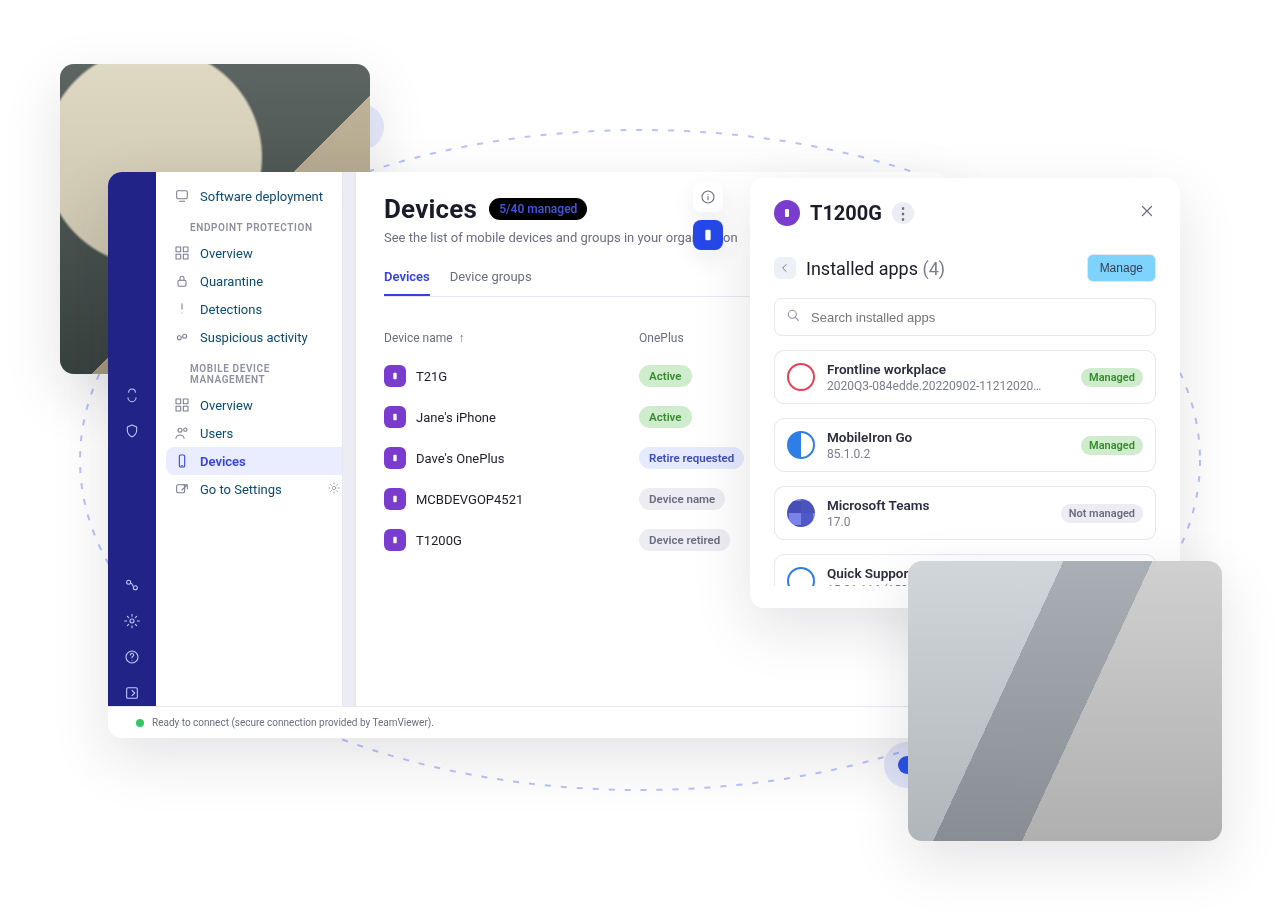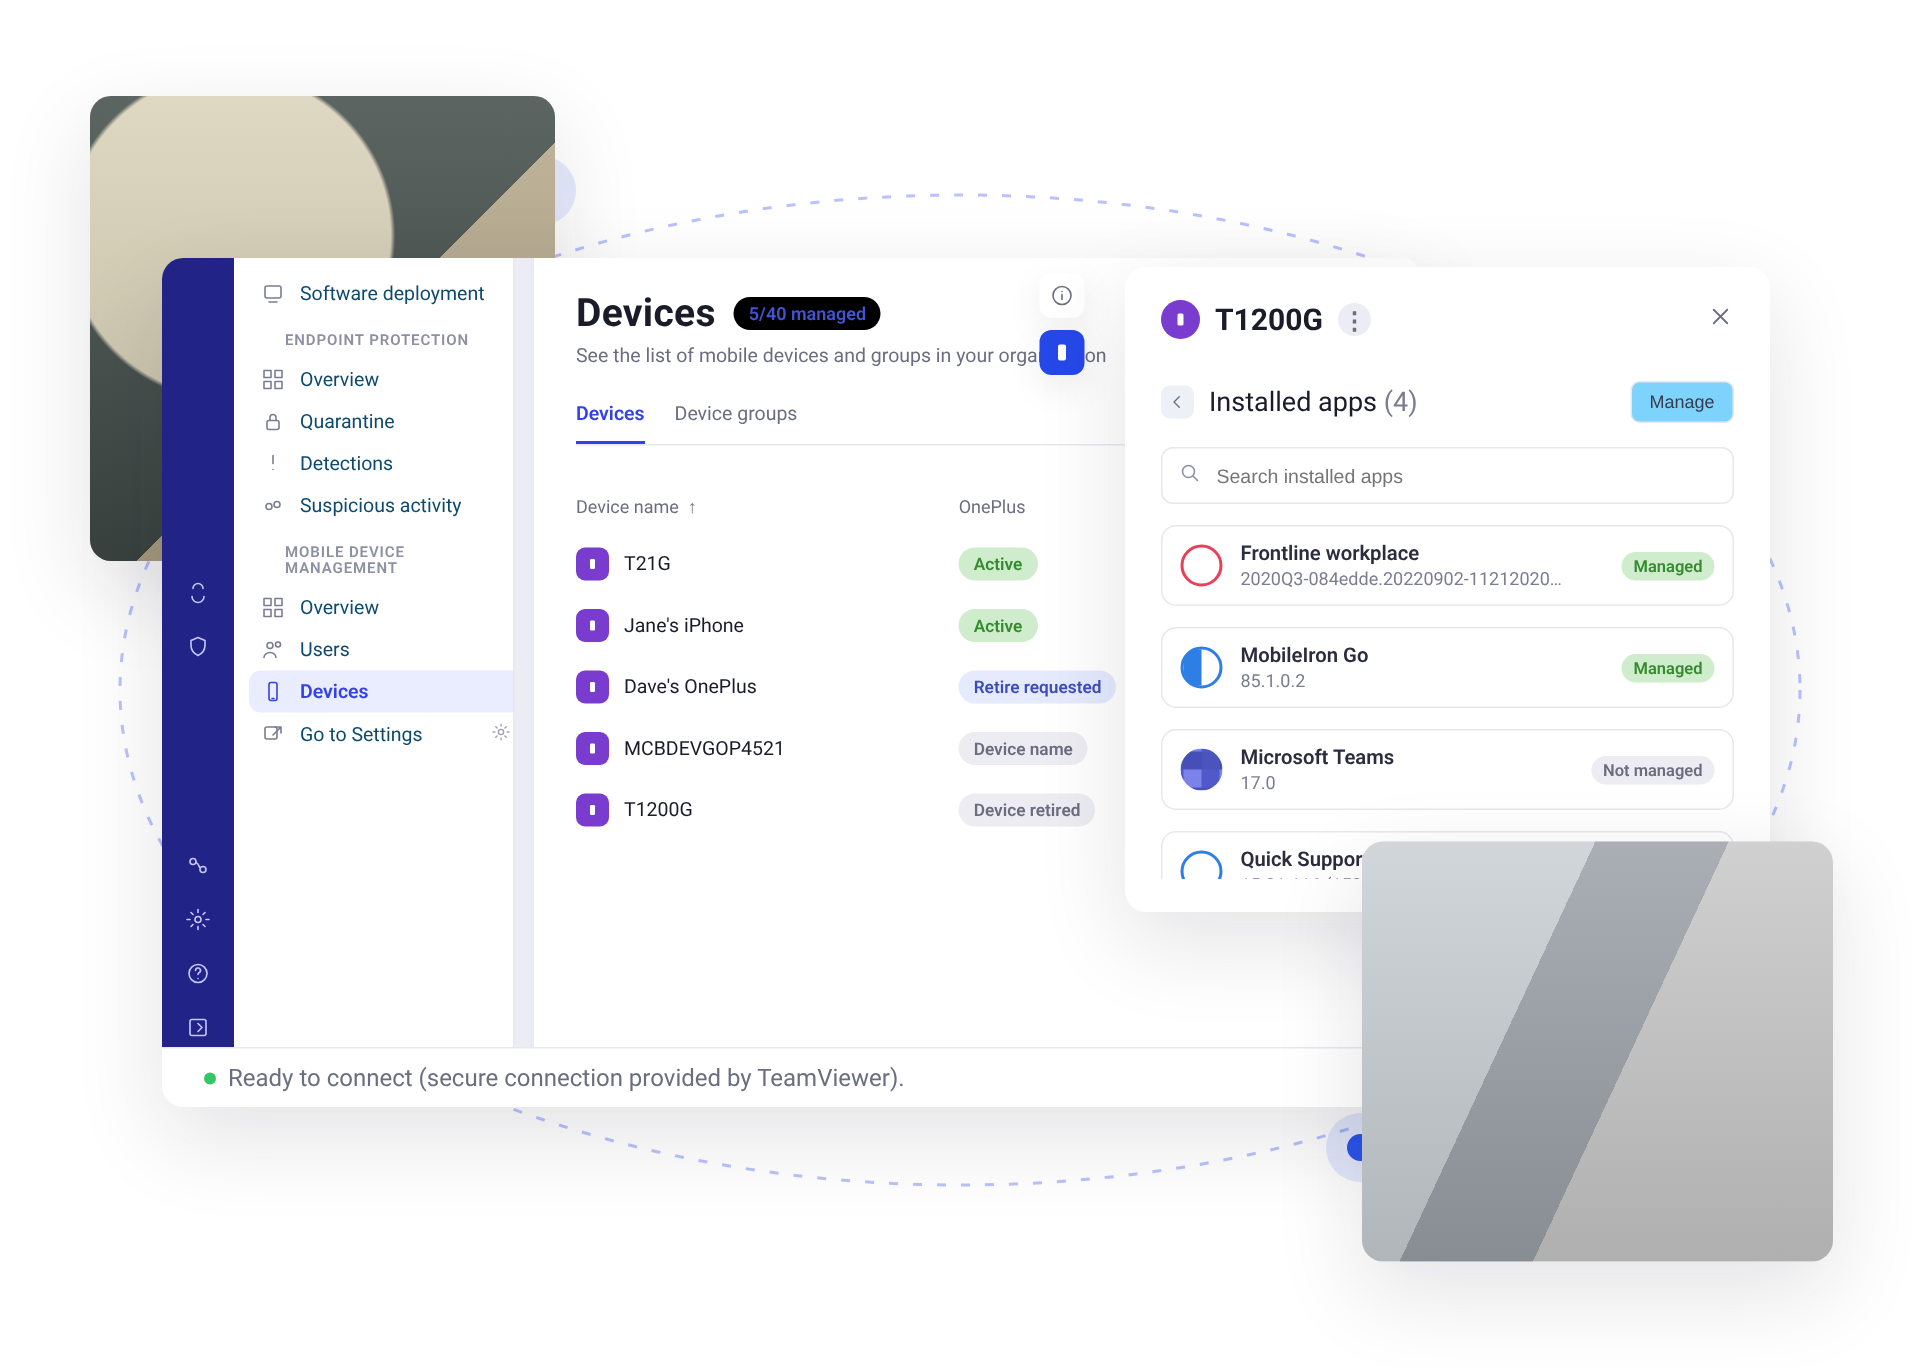--- a/index.html
+++ b/index.html
@@ -81,21 +81,21 @@
   .trow{padding:9px 0;font-size:13px;border-top:1px solid transparent}
   .dcell{display:flex;align-items:center;gap:10px;min-width:0}
   .dchip{width:22px;height:22px;border-radius:6px;background:var(--purple);display:flex;align-items:center;justify-content:center;color:#fff}
   .dchip svg{width:10px;height:14px}
   .status{display:inline-flex;align-items:center;font-size:11.5px;font-weight:600;padding:4px 10px;border-radius:999px}
   .status.active{background:var(--chip-green-bg);color:var(--chip-green-fg)}
   .status.retire{background:var(--chip-blue-bg);color:var(--chip-blue-fg)}
   .status.grey{background:var(--chip-grey-bg);color:var(--chip-grey-fg)}
   .trunc{white-space:nowrap;overflow:hidden;text-overflow:clip;color:#53556a}
 
-  .statusbar{border-top:1px solid var(--line);padding:10px 28px;color:var(--muted);font-size:16px;display:flex;align-items:center;gap:8px}
+  .statusbar{border-top:1px solid var(--line);padding:10px 28px;color:var(--muted);font-size:10px;display:flex;align-items:center;gap:8px}
   .online-dot{width:8px;height:8px;border-radius:50%;background:#35c767}
 
   
   .floaters{position:absolute;left:828px;top:180px;width:78px;display:flex;flex-direction:column;gap:8px}
   .fl{width:30px;height:30px;border-radius:8px;display:flex;align-items:center;justify-content:center;box-shadow:var(--shadow-soft)}
   .fl.info{background:#fff;color:#6b6e80}
   .fl.brand{background:#2648e8;color:#fff}
   .fl svg{width:16px;height:16px}
 
   

